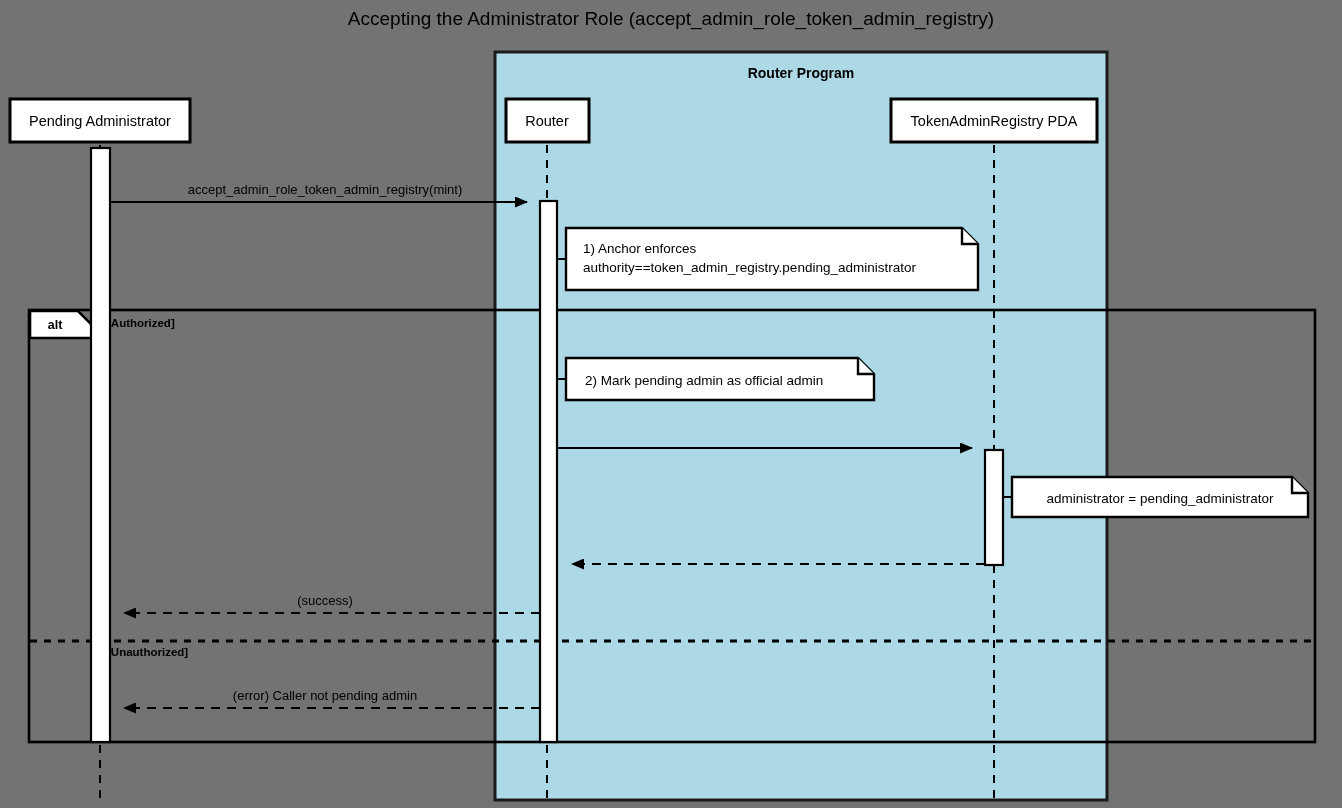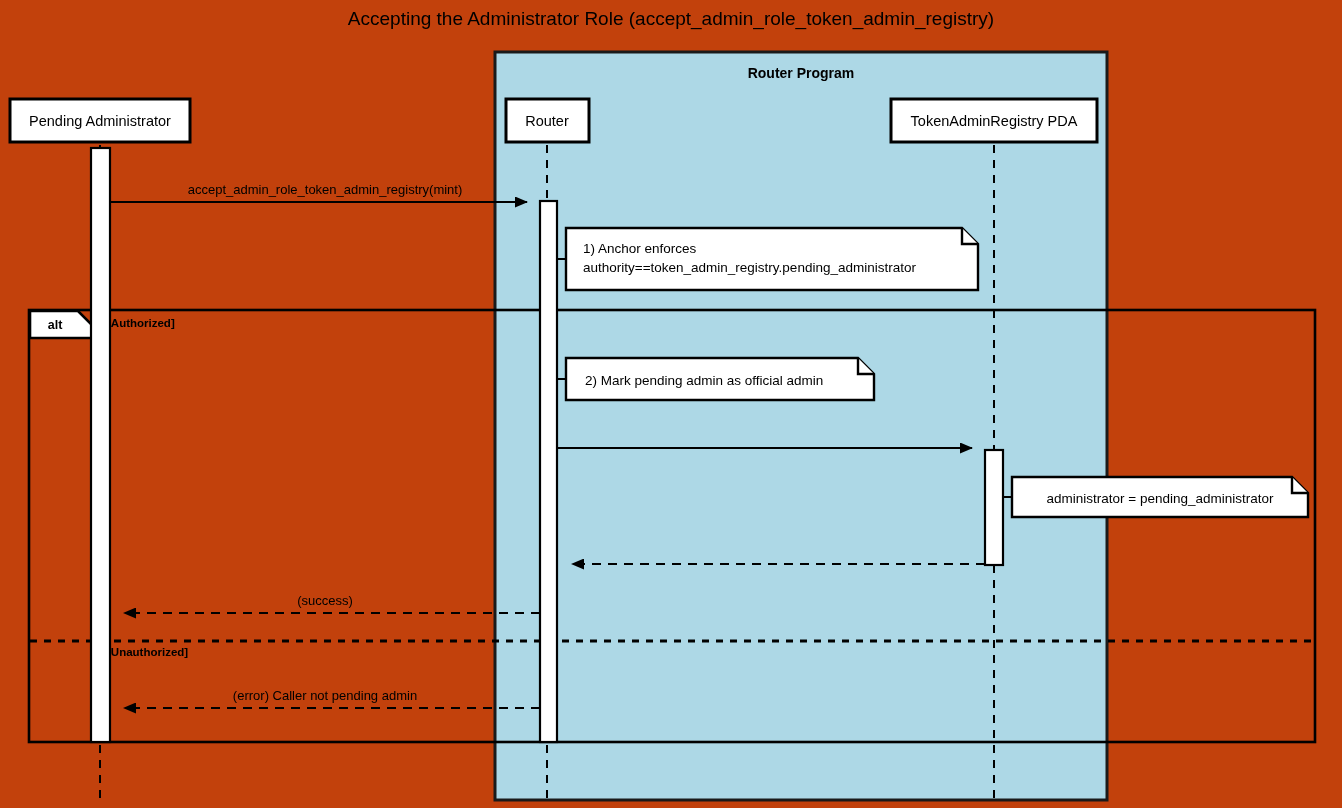--- a/index.html
+++ b/index.html
@@ -10,21 +10,21 @@
   body {
     font-family: "Liberation Sans", sans-serif;
     width: 1342px;
     height: 808px;
     overflow: hidden;
   }
   #canvas {
     position: relative;
     width: 1342px;
     height: 808px;
-    background: #c2410c;
+    background: #737373;
   }
   #diagram-svg {
     position: absolute;
     left: 0;
     top: 0;
   }
   .dg-title {
     font-size: 19px;
     fill: #000000;
   }

